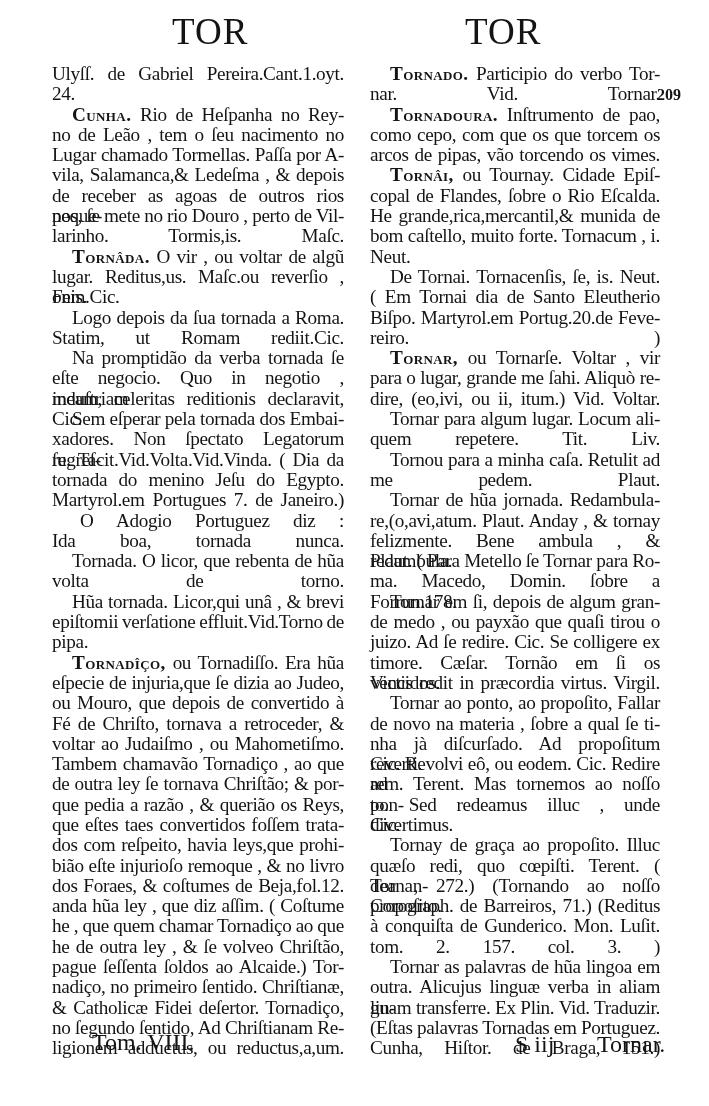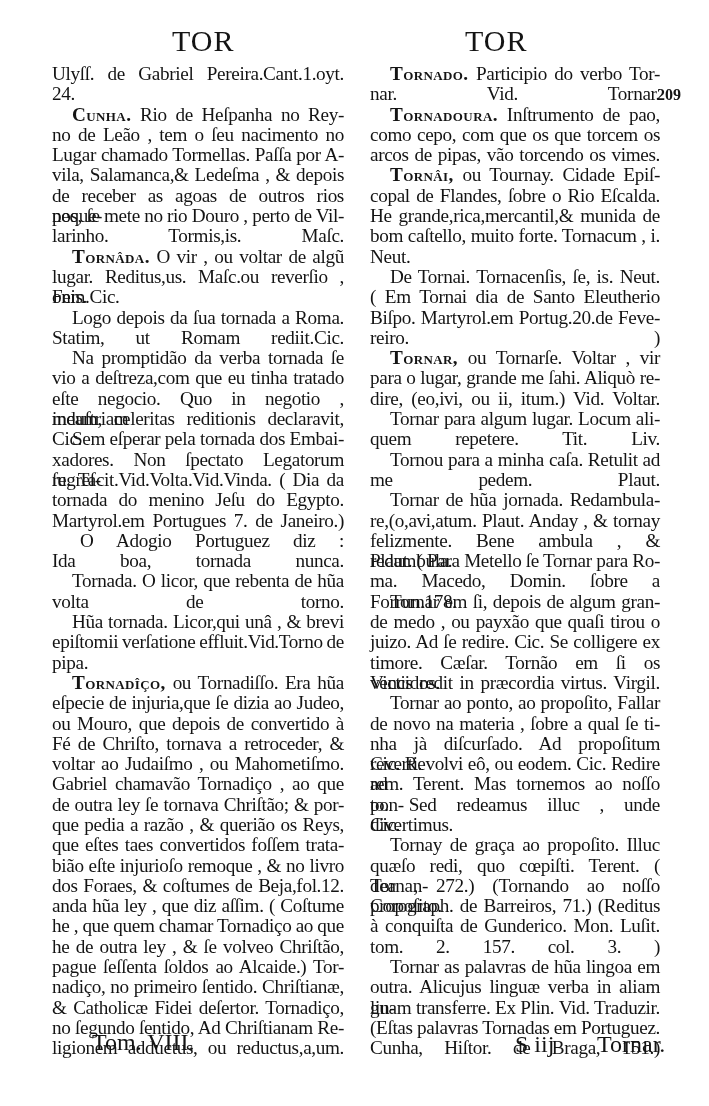--- a/index.html
+++ b/index.html
@@ -4,21 +4,21 @@
 <style>
   html, body { margin: 0; padding: 0; }
   body {
     width: 709px; height: 1106px; background: #ffffff; overflow: hidden;
     position: relative;
     font-family: "Liberation Serif", "DejaVu Serif", serif;
     color: #141414;
   }
   .page { position: absolute; left: 0; top: 0; width: 709px; height: 1106px; }
   .head {
-    position: absolute; top: 24px; font-size: 30px; letter-spacing: 1px;
+    position: absolute; top: 15px; font-size: 37px; letter-spacing: 1px;
     font-weight: normal; line-height: 34px;
   }
   .head.left { left: 172px; }
   .head.right { left: 465px; }
   .pagenum {
     position: absolute; top: 38px; left: 657px; font-size: 16px; 
     font-weight: bold; line-height: 26px; margin-top: 44px;
   }
   .col {
     position: absolute; top: 64px; font-size: 19.2px; line-height: 20.3px;
@@ -54,44 +54,44 @@
       <div class="ln just"><span>vila, Salamanca,&amp; Ledeſma , &amp; depois</span></div>
       <div class="ln just"><span>de receber as agoas de outros rios peque-</span></div>
       <div class="ln just"><span>nos, ſe mete no rio Douro , perto de Vil-</span></div>
       <div class="ln just"><span>larinho. </span><span class="i">Tormis,is. Maſc.</span></div>
       <div class="ln just ind"><span class="sc">Tornâda.</span><span> O vir , ou voltar de algũ</span></div>
       <div class="ln just"><span>lugar. </span><span class="i">Reditus,us. Maſc.</span><span>ou </span><span class="i">reverſio , onis.</span></div>
       <div class="ln just"><span class="i">Fem.Cic.</span></div>
       <div class="ln just ind"><span>Logo depois da ſua tornada a Roma.</span></div>
       <div class="ln just"><span class="i">Statim, ut Romam rediit.Cic.</span></div>
       <div class="ln just ind"><span>Na promptidão da verba tornada ſe</span></div>
-      <div class="ln just"><span>vio a deſtreza,com que eu tinha tratado</span></div>
       <div class="ln just"><span>eſte negocio. </span><span class="i">Quo in negotio , induſtriam</span></div>
       <div class="ln just"><span class="i">meam, celeritas reditionis declaravit, Cic.</span></div>
       <div class="ln just ind"><span>Sem eſperar pela tornada dos Embai-</span></div>
       <div class="ln just"><span>xadores. </span><span class="i">Non ſpectato Legatorum regreſ-</span></div>
       <div class="ln just"><span class="i">ſu. Tacit.Vid.</span><span>Volta.</span><span class="i">Vid.</span><span>Vinda. ( Dia da</span></div>
       <div class="ln just"><span>tornada do menino Jeſu do Egypto.</span></div>
       <div class="ln just"><span>Martyrol.em Portugues 7. de Janeiro.)</span></div>
       <div class="ln just center"><span class="i">O Adogio Portuguez diz :</span></div>
       <div class="ln just"><span>Ida boa, tornada nunca.</span></div>
       <div class="ln just ind"><span>Tornada. O licor, que rebenta de hũa</span></div>
       <div class="ln just"><span>volta de torno.</span></div>
       <div class="ln just ind"><span>Hũa tornada. </span><span class="i">Licor,qui unâ , &amp; brevi</span></div>
       <div class="ln just"><span class="i">epiſtomii verſatione effluit.Vid.</span><span>Torno de</span></div>
       <div class="ln just"><span>pipa.</span></div>
       <div class="ln just ind"><span class="sc">Tornadîço,</span><span> ou Tornadiſſo. Era hũa</span></div>
       <div class="ln just"><span>eſpecie de injuria,que ſe dizia ao Judeo,</span></div>
       <div class="ln just"><span>ou Mouro, que depois de convertido à</span></div>
       <div class="ln just"><span>Fé de Chriſto, tornava a retroceder, &amp;</span></div>
       <div class="ln just"><span>voltar ao Judaiſmo , ou Mahometiſmo.</span></div>
-      <div class="ln just"><span>Gabriel chamavão </span><span class="i">Tornadiço</span><span> , ao que</span></div>
+      <div class="ln just"><span>Tambem chamavão </span><span class="i">Tornadiço</span><span> , ao que</span></div>
       <div class="ln just"><span>de outra ley ſe tornava Chriſtão; &amp; por-</span></div>
       <div class="ln just"><span>que pedia a razão , &amp; querião os Reys,</span></div>
       <div class="ln just"><span>que eſtes taes convertidos foſſem trata-</span></div>
+      <div class="ln just"><span>dos com reſpeito, havia leys,que prohi-</span></div>
       <div class="ln just"><span>bião eſte injurioſo remoque , &amp; no livro</span></div>
       <div class="ln just"><span>dos Foraes, &amp; coſtumes de Beja,fol.12.</span></div>
       <div class="ln just"><span>anda hũa ley , que diz aſſim. ( Coſtume</span></div>
       <div class="ln just"><span>he , que quem chamar </span><span class="i">Tornadiço</span><span> ao que</span></div>
       <div class="ln just"><span>he de outra ley , &amp; ſe volveo Chriſtão,</span></div>
       <div class="ln just"><span>pague ſeſſenta ſoldos ao Alcaide.) Tor-</span></div>
       <div class="ln just"><span>nadiço, no primeiro ſentido. </span><span class="i">Chriſtianæ,</span></div>
       <div class="ln just"><span class="i">&amp; Catholicæ Fidei deſertor.</span><span> Tornadiço,</span></div>
       <div class="ln just"><span>no ſegundo ſentido, </span><span class="i">Ad Chriſtianam Re-</span></div>
       <div class="ln just"><span class="i">ligionem adductus,</span><span> ou </span><span class="i">reductus,a,um.</span></div>

